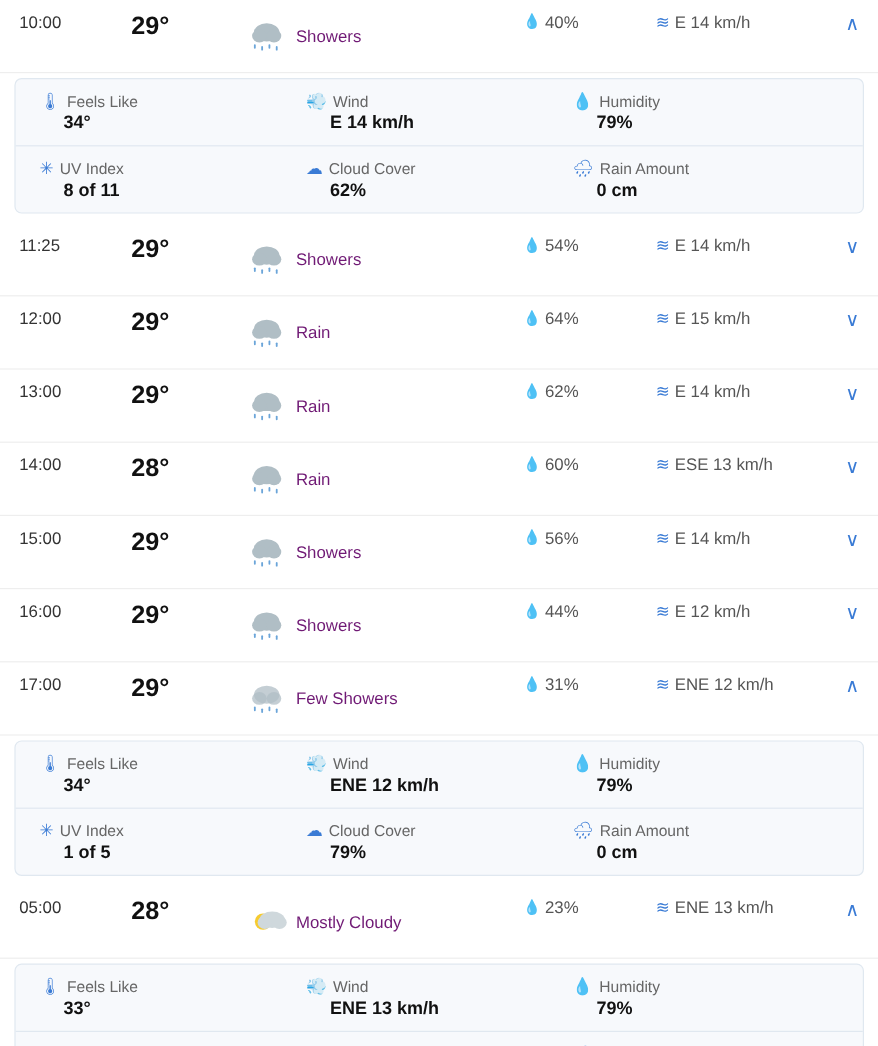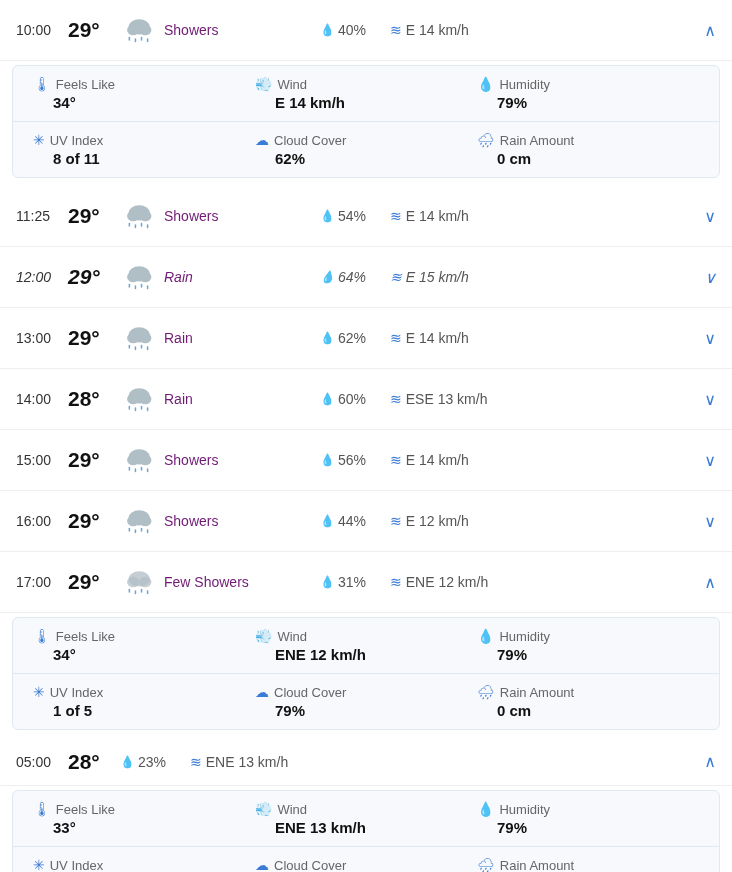--- a/index.html
+++ b/index.html
@@ -5,24 +5,25 @@
     * { box-sizing: border-box; margin: 0; padding: 0; }
     body {
       font-family: -apple-system, BlinkMacSystemFont, 'Segoe UI', Arial, sans-serif;
       background: #fff;
       color: #222;
       font-size: 14px;
       width: 732px;
     }
     .hour-row {
       display: flex;
-      align-items: center;
+      align-items: flex-start;
       padding: 10px 16px;
       border-bottom: 1px solid #eee;
       min-height: 48px;
+      gap: 44px;
     }
     .time {
       width: 52px;
       color: #333;
       font-size: 14px;
     }
     .temp {
       width: 52px;
       font-weight: bold;
       font-size: 21px;
@@ -219,21 +220,21 @@
       54%
     </div>
     <div class="wind-area">
       <span class="wind-icon">≋</span>
       E 14 km/h
     </div>
     <span class="chevron">
       ∨
     </span>
   </div>
-  <div class="hour-row" style="cursor:pointer;font-style:italic;">
+  <div class="hour-row" style="cursor:pointer;">
     <span class="time">12:00</span>
     <span class="temp">29°</span>
     <div class="condition-area">
       <span class="condition-icon">
           <svg class="weather-svg" viewBox="0 0 50 40" xmlns="http://www.w3.org/2000/svg">
       <ellipse cx="24" cy="16" rx="14" ry="10" fill="#b0bec5" opacity="1"></ellipse>
       <ellipse cx="16" cy="20" rx="8" ry="7" fill="#b0bec5" opacity="1"></ellipse>
       <ellipse cx="32" cy="20" rx="8" ry="7" fill="#b0bec5" opacity="1"></ellipse>
       <rect x="10" cy="28" y="29" width="2" height="5" rx="1" fill="#5b9bd5" opacity="0.9"></rect>
       <rect x="18" y="31" width="2" height="5" rx="1" fill="#5b9bd5" opacity="0.9"></rect>
@@ -444,20 +445,31 @@
           <span class="detail-label-icon">🌧</span>
           Rain Amount
         </span>
         <span class="detail-value">0 cm</span>
       </div>
     </div>
   </div>
   <div class="hour-row" style="cursor:pointer;">
     <span class="time">05:00</span>
     <span class="temp">28°</span>
+    <div class="condition-area">
+      <span class="condition-icon">
+          <svg class="weather-svg" viewBox="0 0 50 40" xmlns="http://www.w3.org/2000/svg">
+      <circle cx="20" cy="20" r="9" fill="#f5c518" opacity="0.9"></circle>
+      <ellipse cx="30" cy="18" rx="14" ry="9" fill="#cfd8dc"></ellipse>
+      <ellipse cx="22" cy="21" rx="8" ry="7" fill="#cfd8dc"></ellipse>
+      <ellipse cx="38" cy="21" rx="8" ry="7" fill="#cfd8dc"></ellipse>
+    </svg>
+        </span>
+      <span class="condition-label">Mostly Cloudy</span>
+    </div>
     <div class="rain-pct">
       <span class="rain-icon">💧</span>
       23%
     </div>
     <div class="wind-area">
       <span class="wind-icon">≋</span>
       ENE 13 km/h
     </div>
     <span class="chevron">
       ∧

